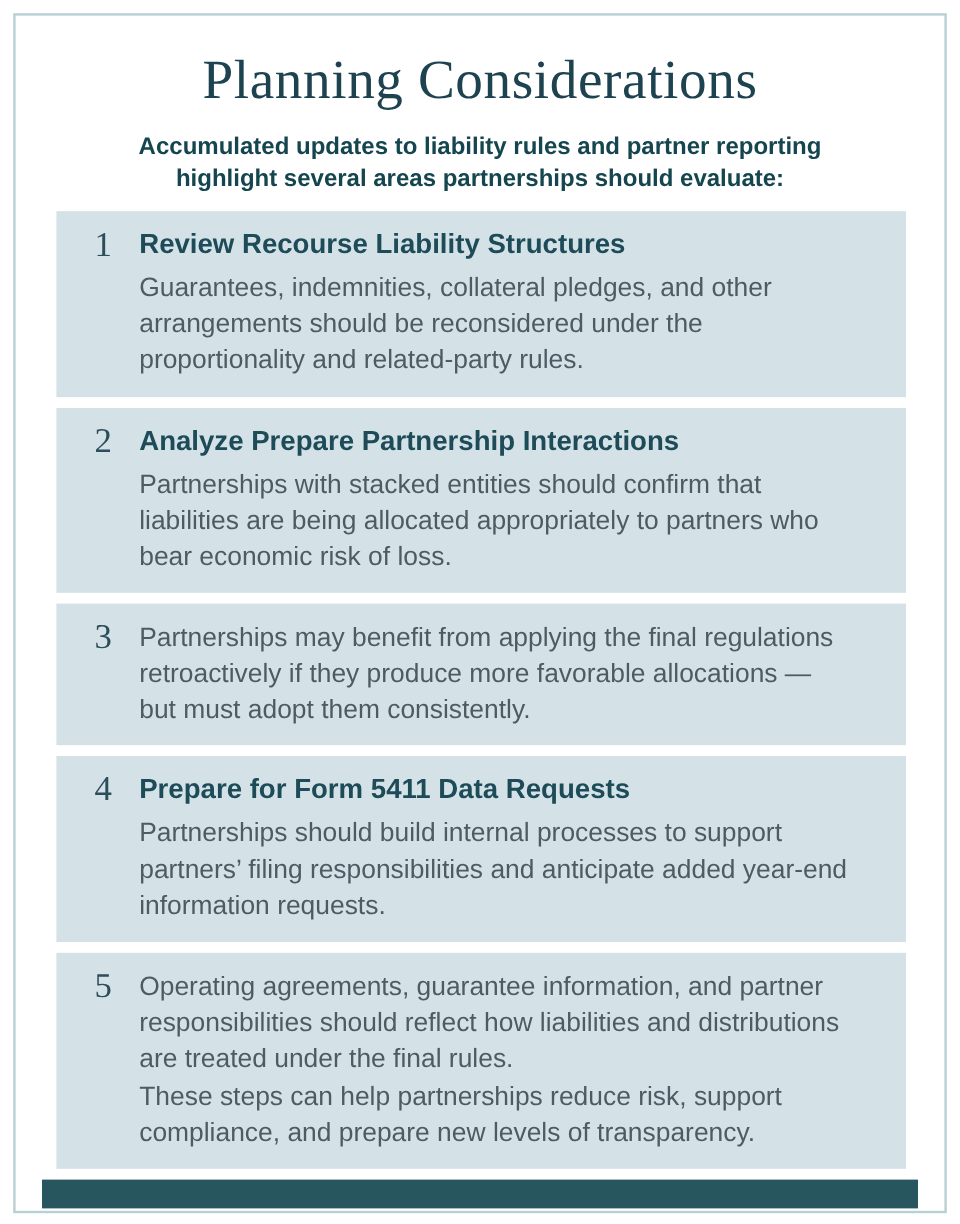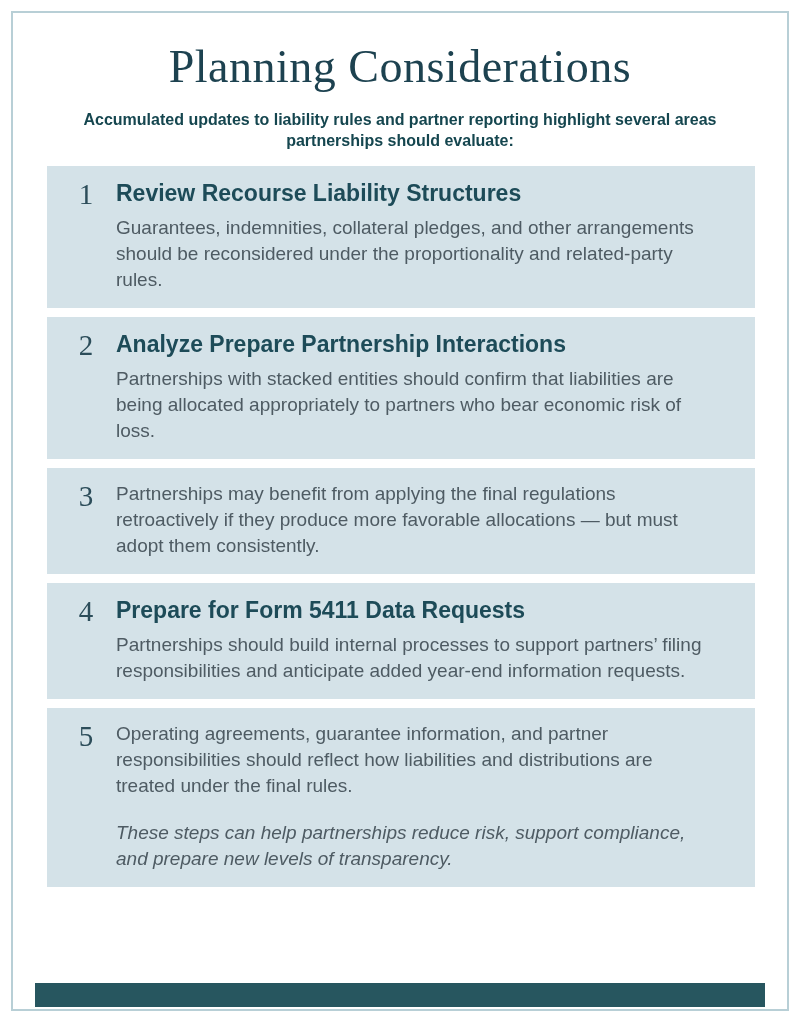--- a/index.html
+++ b/index.html
@@ -33,21 +33,21 @@
     font-family:"Liberation Serif","DejaVu Serif",serif;
     font-size:46px;
     font-weight:400;
     color:var(--title-color);
     letter-spacing:0.5px;
   }
   .page-subtitle{
     margin:16px auto 0 auto;
     max-width:640px;
     text-align:center;
-    font-size:16px;
+    font-size:20px;
     font-weight:700;
     line-height:1.33;
     color:var(--subtitle-color);
   }
   .cards{
     margin-top:14px;
     padding:0 32px 0 34px;
     display:flex;
     flex-direction:column;
     gap:9px;
@@ -69,27 +69,27 @@
     padding-top:1px;
   }
   .card-heading{
     font-size:23px;
     font-weight:700;
     color:var(--heading-color);
     line-height:1.22;
     margin:0 0 8px 0;
   }
   .card-body{
-    font-size:19px;
+    font-size:22px;
     line-height:1.37;
     color:var(--body-text);
     margin:0;
     max-width:590px;
   }
-  .card-body + .card-body{margin-top:21px;font-style:italic;}
+  .card-body + .card-body{margin-top:2px;}
   .footer-bar{
     position:absolute;
     left:22px;right:22px;bottom:2px;
     height:24px;
     background:var(--accent-dark);
   }
 </style>
 </head>
 <body>
 

